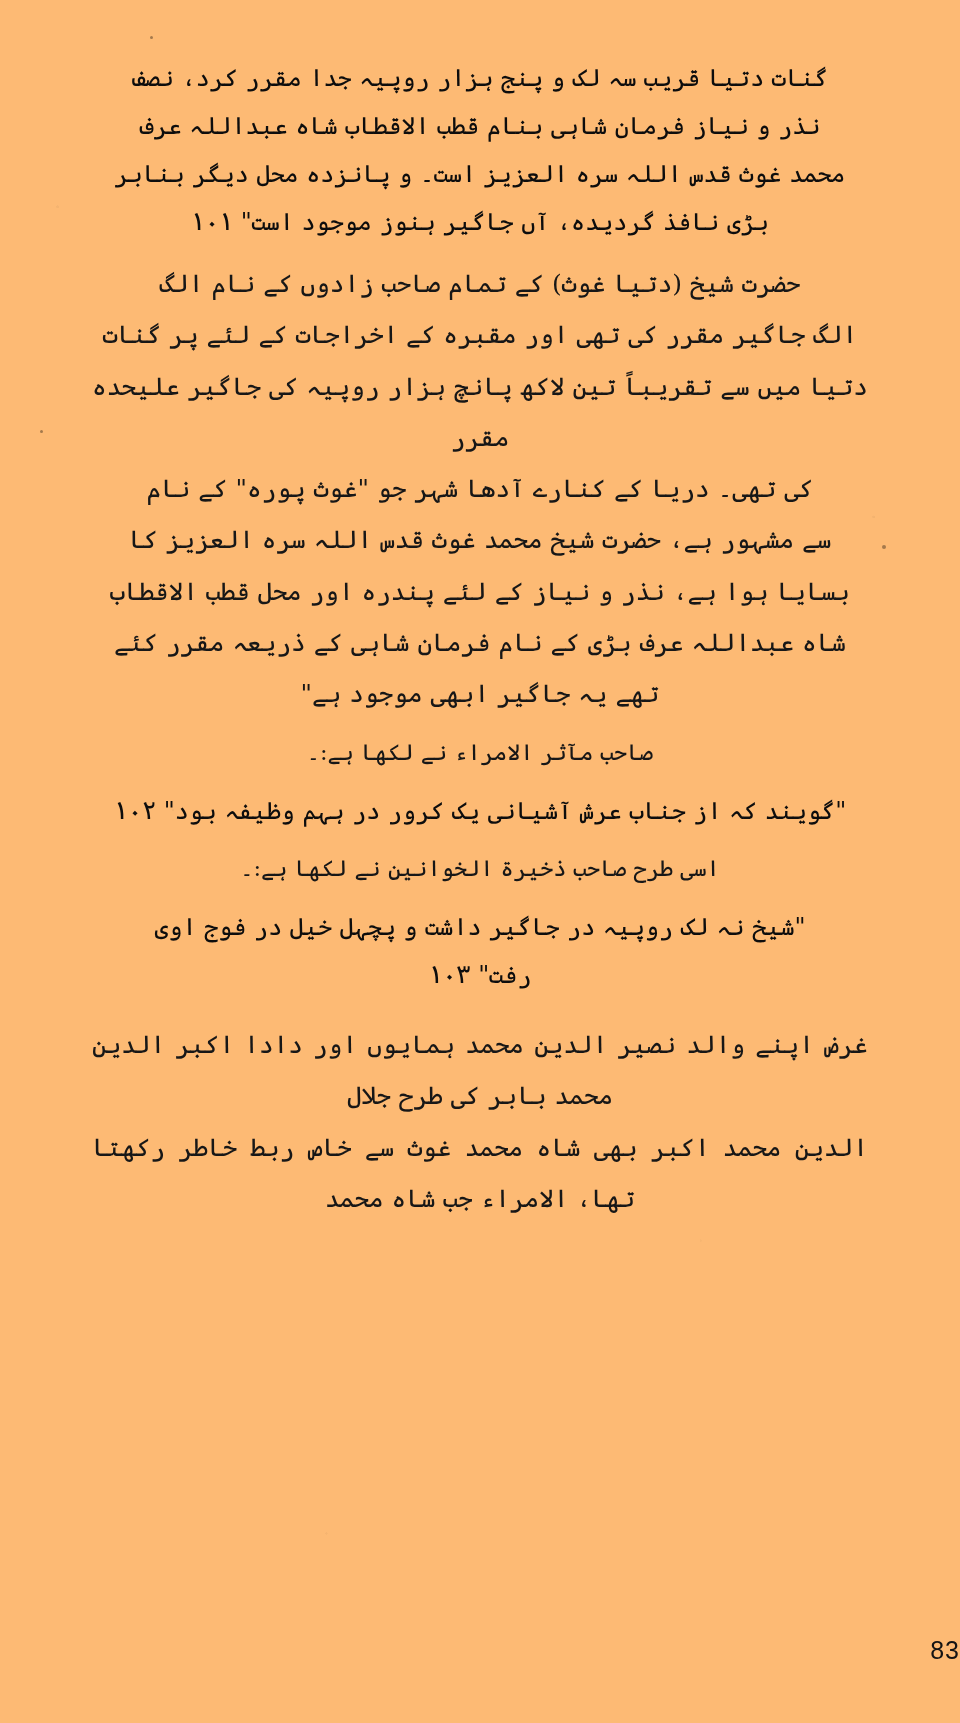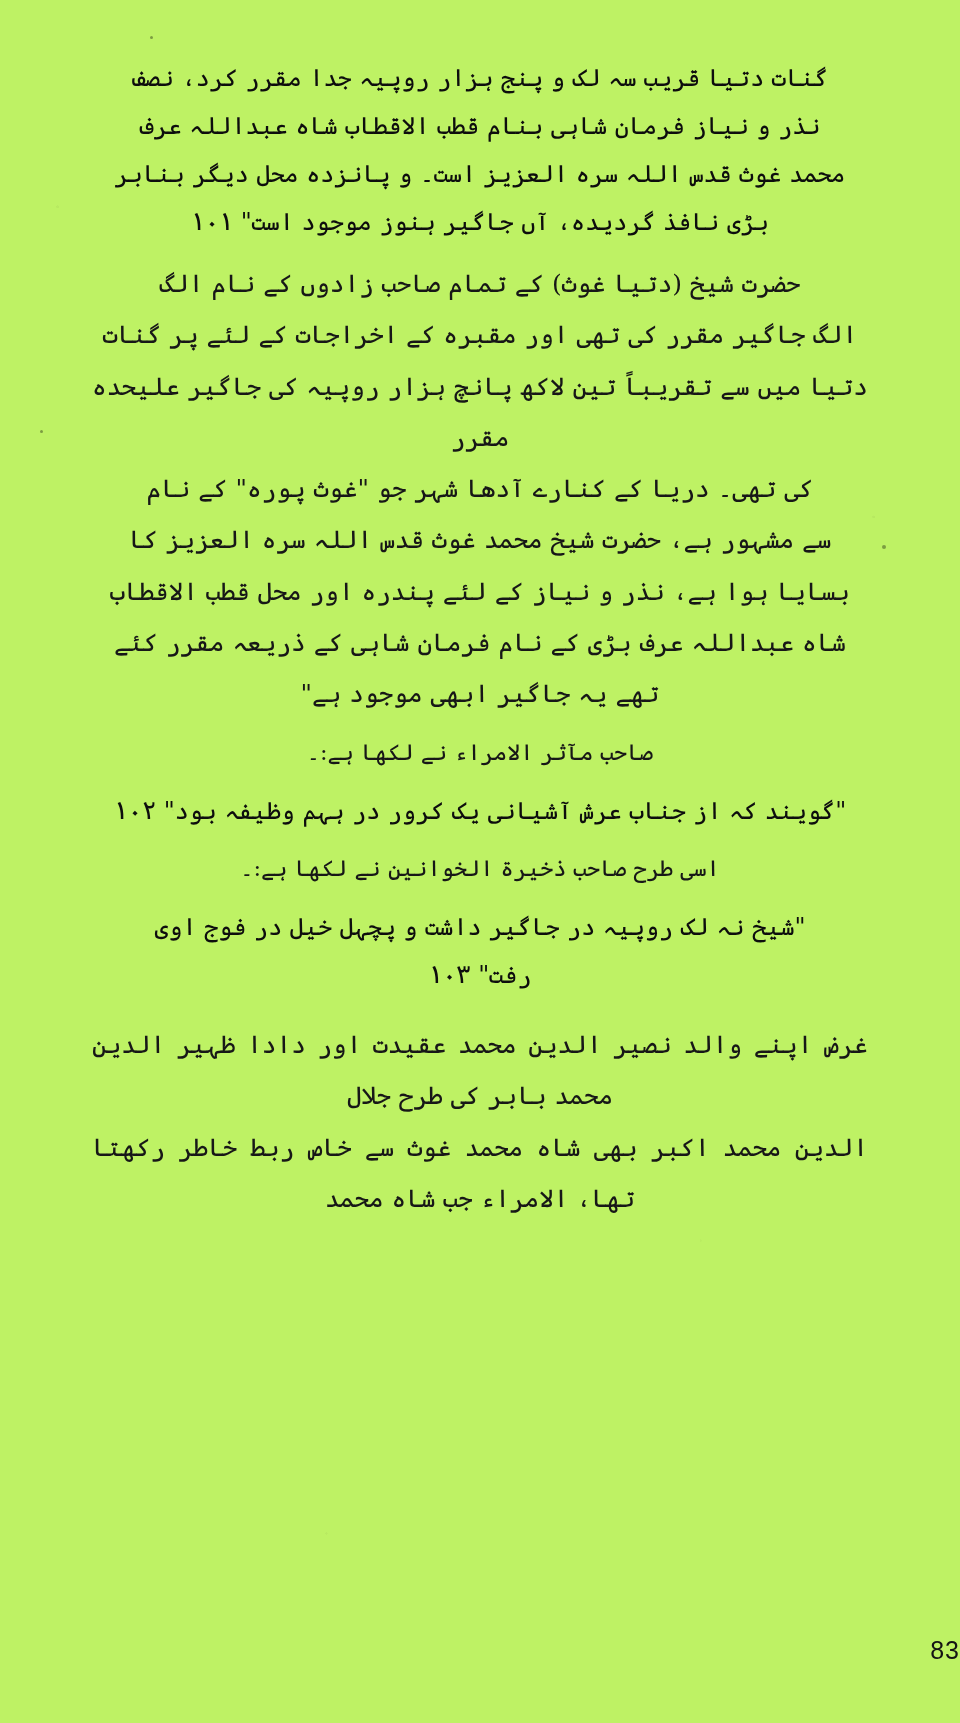--- a/index.html
+++ b/index.html
@@ -13,21 +13,21 @@
     position: relative;
     font-family: "DejaVu Sans", sans-serif;
     color: #1a1a1a;
     overflow: hidden;
   }
 
   
   .page-sheet {
     position: absolute;
     inset: 0;
-    background: #bef264;
+    background: #fdba74;
   }
   .scan-noise {
     position: absolute;
     inset: 0;
     pointer-events: none;
     background:
       radial-gradient(circle at 6% 12%, rgba(0,0,0,0.035) 0 1.2px, transparent 1.6px),
       radial-gradient(circle at 18% 47%, rgba(0,0,0,0.03) 0 1px, transparent 1.4px),
       radial-gradient(circle at 91% 30%, rgba(0,0,0,0.04) 0 1.1px, transparent 1.5px),
       radial-gradient(circle at 73% 72%, rgba(0,0,0,0.025) 0 1px, transparent 1.3px),
@@ -152,20 +152,20 @@
     <div class="spacer-sm"></div>
 
     <div class="block">
       <div class="para persian center-align ink-dark">"شیخ نہ لک روپیہ در جاگیر داشت و پچہل خیل در فوج اوی</div>
       <div class="para persian center-align ink-dark">رفت" ۱۰۳</div>
     </div>
 
     <div class="spacer-md"></div>
 
     <div class="block">
-      <div class="para">غرض اپنے والد نصیر الدین محمد عقیدت اور دادا ظہیر الدین محمد بابر کی طرح جلال</div>
+      <div class="para">غرض اپنے والد نصیر الدین محمد ہمایوں اور دادا اکبر الدین محمد بابر کی طرح جلال</div>
       <div class="para">الدین محمد اکبر بھی شاہ محمد غوث سے خاص ربط خاطر رکھتا تھا، الامراء جب شاہ محمد</div>
     </div>
 
   </div>
 
   <div class="page-number">83</div>
 </div>
 
 </body></html>

